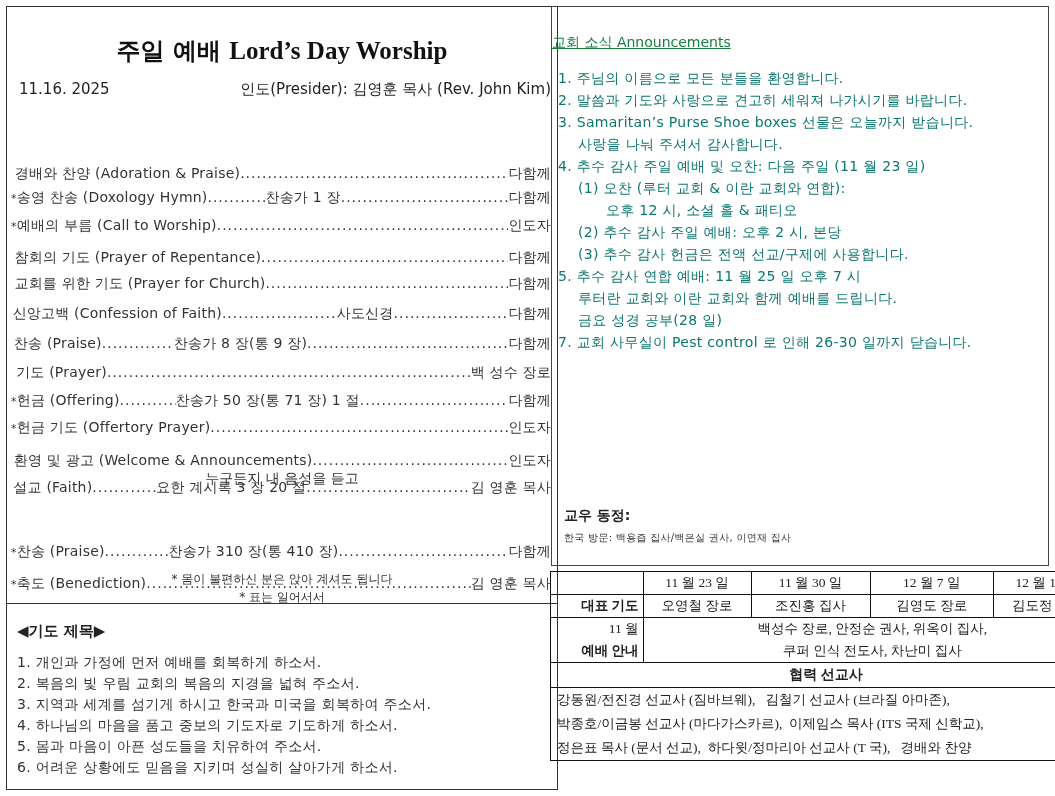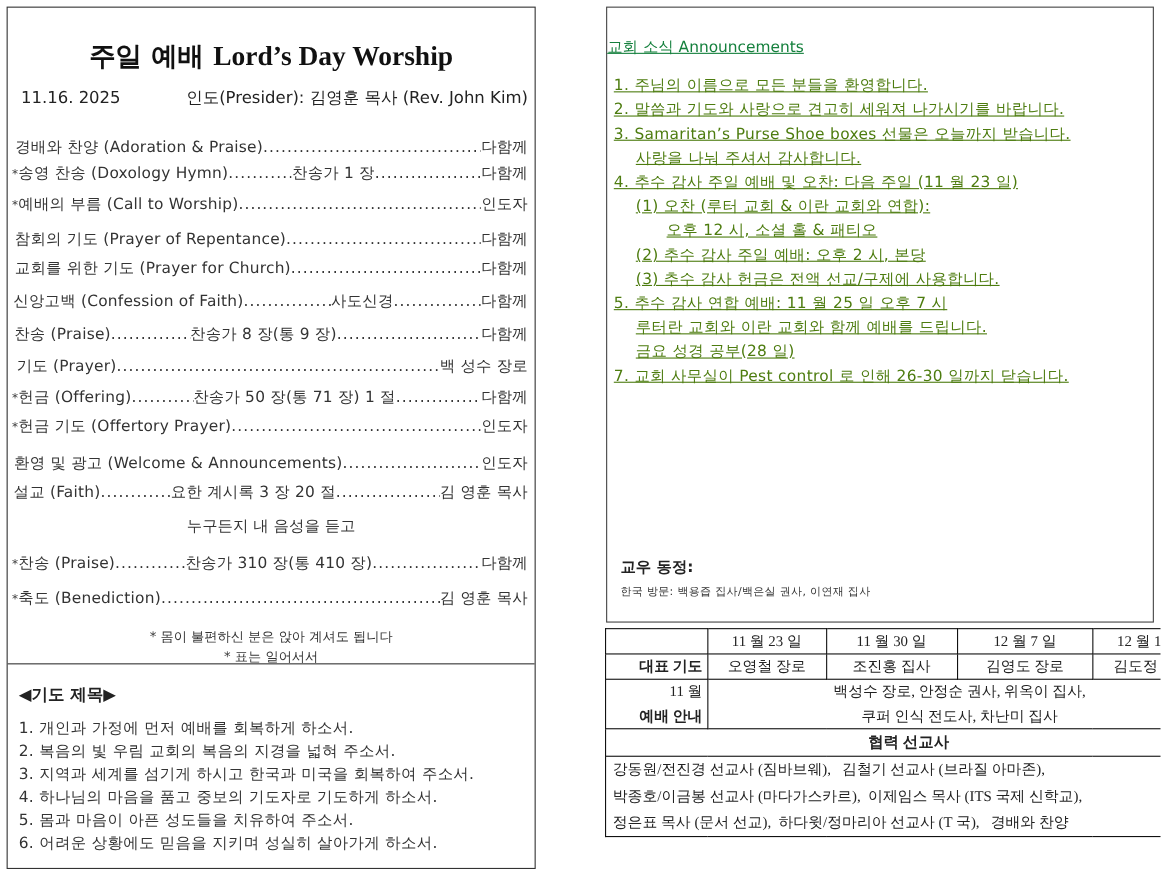--- a/index.html
+++ b/index.html
@@ -1,44 +1,44 @@
 <!DOCTYPE html>
 <html><head>
 <meta charset="utf-8">
 <style>
   html, body { margin:0; padding:0; background:#ffffff; }
   body { width:1055px; height:796px; position:relative; overflow:hidden;
          font-family:"DejaVu Sans", sans-serif; color:#222; }
-  .panel-left { position:absolute; left:6px; top:6px; width:481px; height:784px;
+  .panel-left { position:absolute; left:6px; top:6px; width:552px; height:784px;
                 border:1.5px solid #333; box-sizing:border-box; }
   .order-section { position:absolute; left:0; top:0; width:100%; height:596px; }
   .prayer-section { position:absolute; left:0; top:596px; width:100%; bottom:0;
                     border-top:1.5px solid #333; }
   .title { position:absolute; left:0; right:0; top:28px; text-align:center;
            font-size:24px; font-weight:bold; color:#111; }
   .title .en { font-family:"Liberation Serif", serif; font-size:25px; }
   .date-row { position:absolute; left:12px; right:6px; top:73px; font-size:15px; color:#222; display:flex; }
   .date-row .date { width:122px; }
   .date-row .presider { flex:1; text-align:right; }
   .order-item { position:absolute; left:4px; right:6px; font-size:14px; color:#333;
                 display:flex; align-items:baseline; white-space:nowrap; letter-spacing:0.2px; }
   .order-item .star { width:14px; display:inline-block; text-align:center; font-size:11px; }
   .order-item .dots { overflow:hidden; flex:1 1 auto; min-width:8px; }
   .order-item .dots::before { content:"....................................................................................................................................................................................."; letter-spacing:1px; }
   .order-item .mid { flex:0 0 auto; }
-  .order-item .right { flex:0 0 auto; }
+  .order-item .right { flex:0 0 auto;margin-top:40px; }
   .sermon-title { position:absolute; left:0; right:0; top:463px; text-align:center; font-size:14px; color:#333; }
   .notes { position:absolute; left:0; right:0; top:563px; text-align:center; font-size:12px; color:#333; line-height:18px; }
   .prayer-head { position:absolute; left:10px; top:18px; font-size:15px; font-weight:bold; color:#222; }
   .prayer-list { position:absolute; left:10px; top:48px; font-size:14px; color:#333; line-height:21px; letter-spacing:0.3px; }
 
   .panel-right-top { position:absolute; left:551px; top:6px; width:498px; height:560px;
                      border:1.5px solid #444; box-sizing:border-box; }
   .ann-title { position:absolute; left:0; right:0; top:27px; text-align:left; font-size:14px; text-decoration:underline; color:#15803d; }
-  .ann-list { position:absolute; left:6px; top:60px; font-size:14px; color:#4d7c0f; line-height:22px; letter-spacing:0.3px;text-decoration:underline; }
+  .ann-list { position:absolute; left:6px; top:60px; font-size:14px; color:#0f766e; line-height:22px; letter-spacing:0.3px; }
   .ann-list .indent1 { padding-left:20px; }
   .ann-list .indent2 { padding-left:48px; }
   .news-head { position:absolute; left:12px; top:500px; font-size:14px; font-weight:bold; color:#222; }
   .news-body { position:absolute; left:12px; top:524px; font-size:10px; color:#333; letter-spacing:0.3px; }
 
   table.schedule { position:absolute; left:550px; top:571px; width:552px; border-collapse:collapse;
                    font-family:Liberation Serif, serif; font-size:13.5px; color:#222; }
   table.schedule td { border:1.5px solid #111; padding:0 4px; height:22px; text-align:center; }
   table.schedule td.label { text-align:right; font-weight:bold; padding-right:4px; }
   table.schedule td.mission-head { font-weight:bold; font-size:14px; height:24px; }

